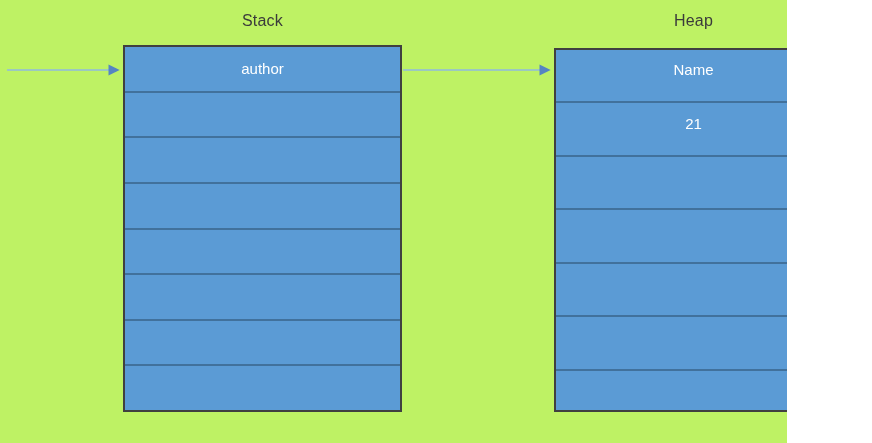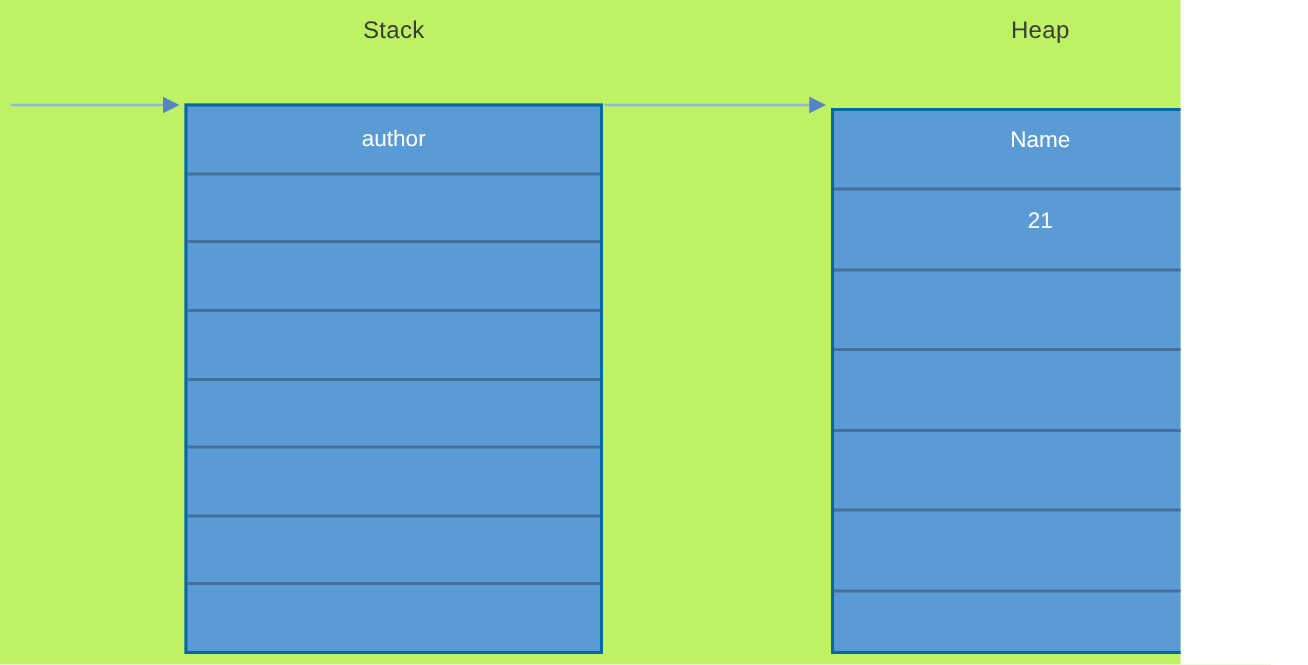--- a/index.html
+++ b/index.html
@@ -28,22 +28,21 @@
   #stack-title { left: 123px; }
   #heap-title  { left: 554px; }
 
   .mem-table {
     position: absolute;
     width: 279px;
     display: flex;
     flex-direction: column;
     box-sizing: border-box;
     background: #5B9BD5;
-    border: 2px solid #0369a1;
-    margin-top: 24px;
+    border: 2px solid #404040;
   }
   #stack-table { left: 123px; top: 45px; height: 367px; }
   #heap-table  { left: 554px; top: 48px; height: 364px; gap: 12px; }
 
   .mem-row {
     flex: 1 1 0;
     display: flex;
     align-items: center;
     justify-content: center;
     color: #ffffff;

